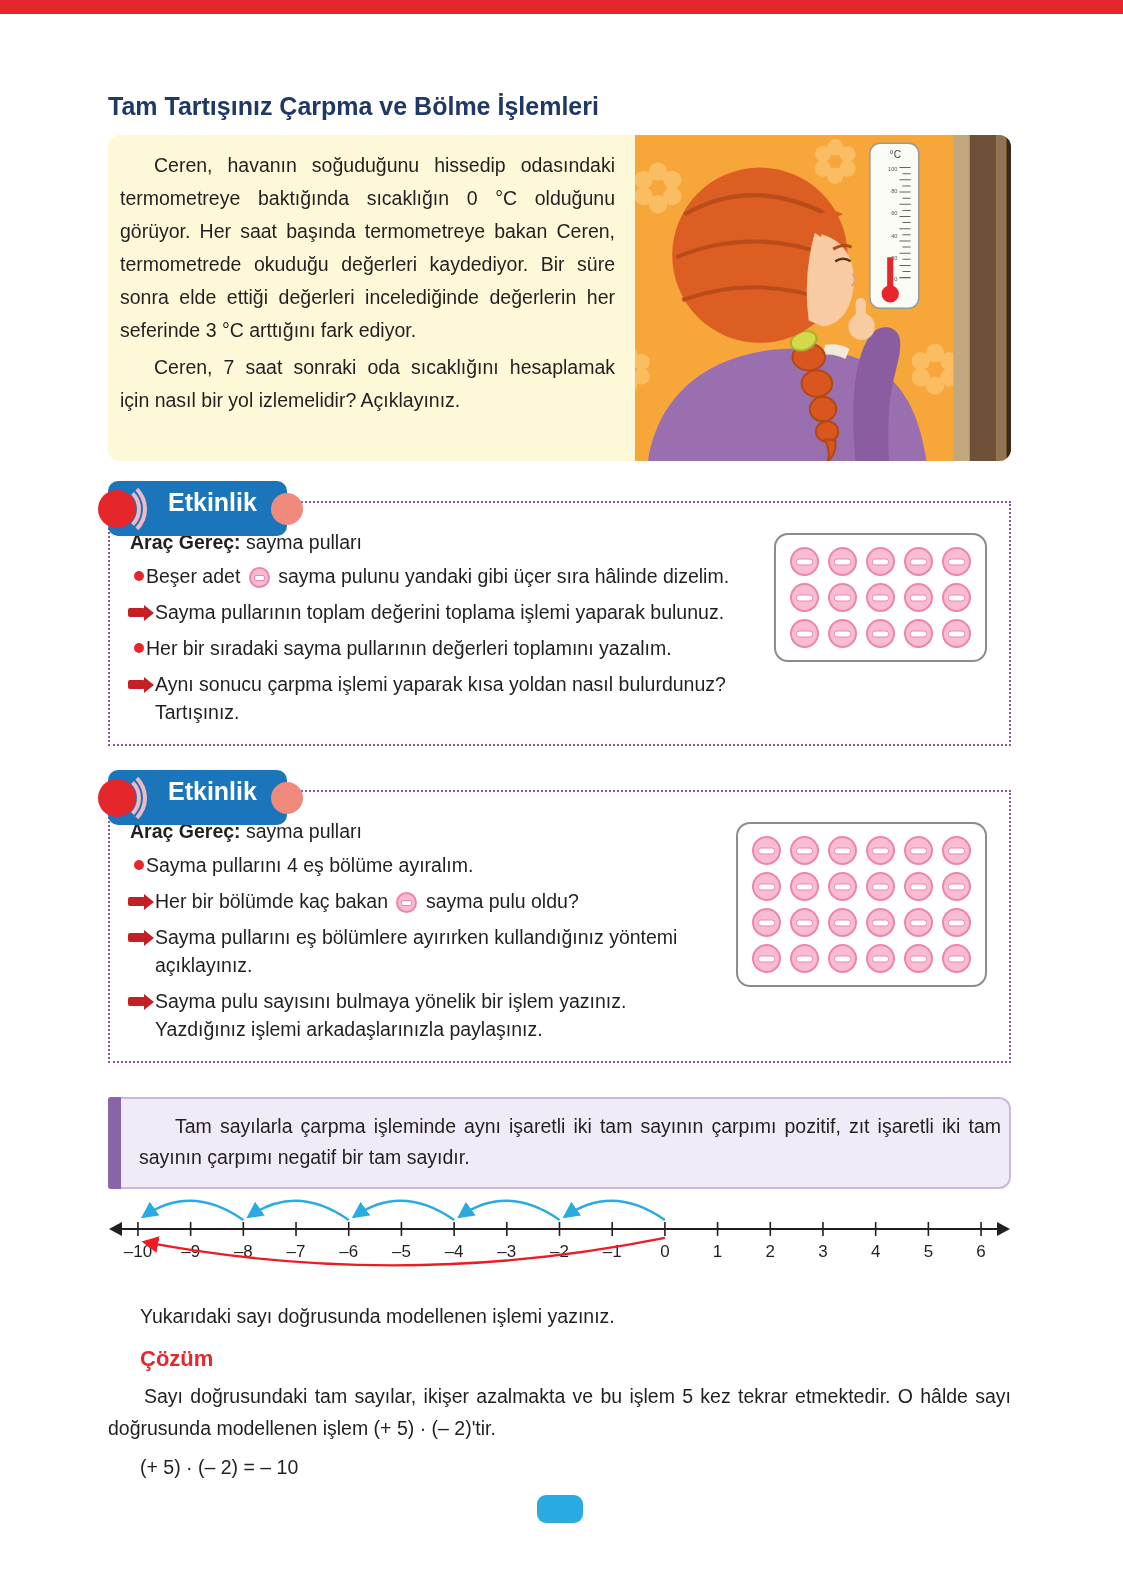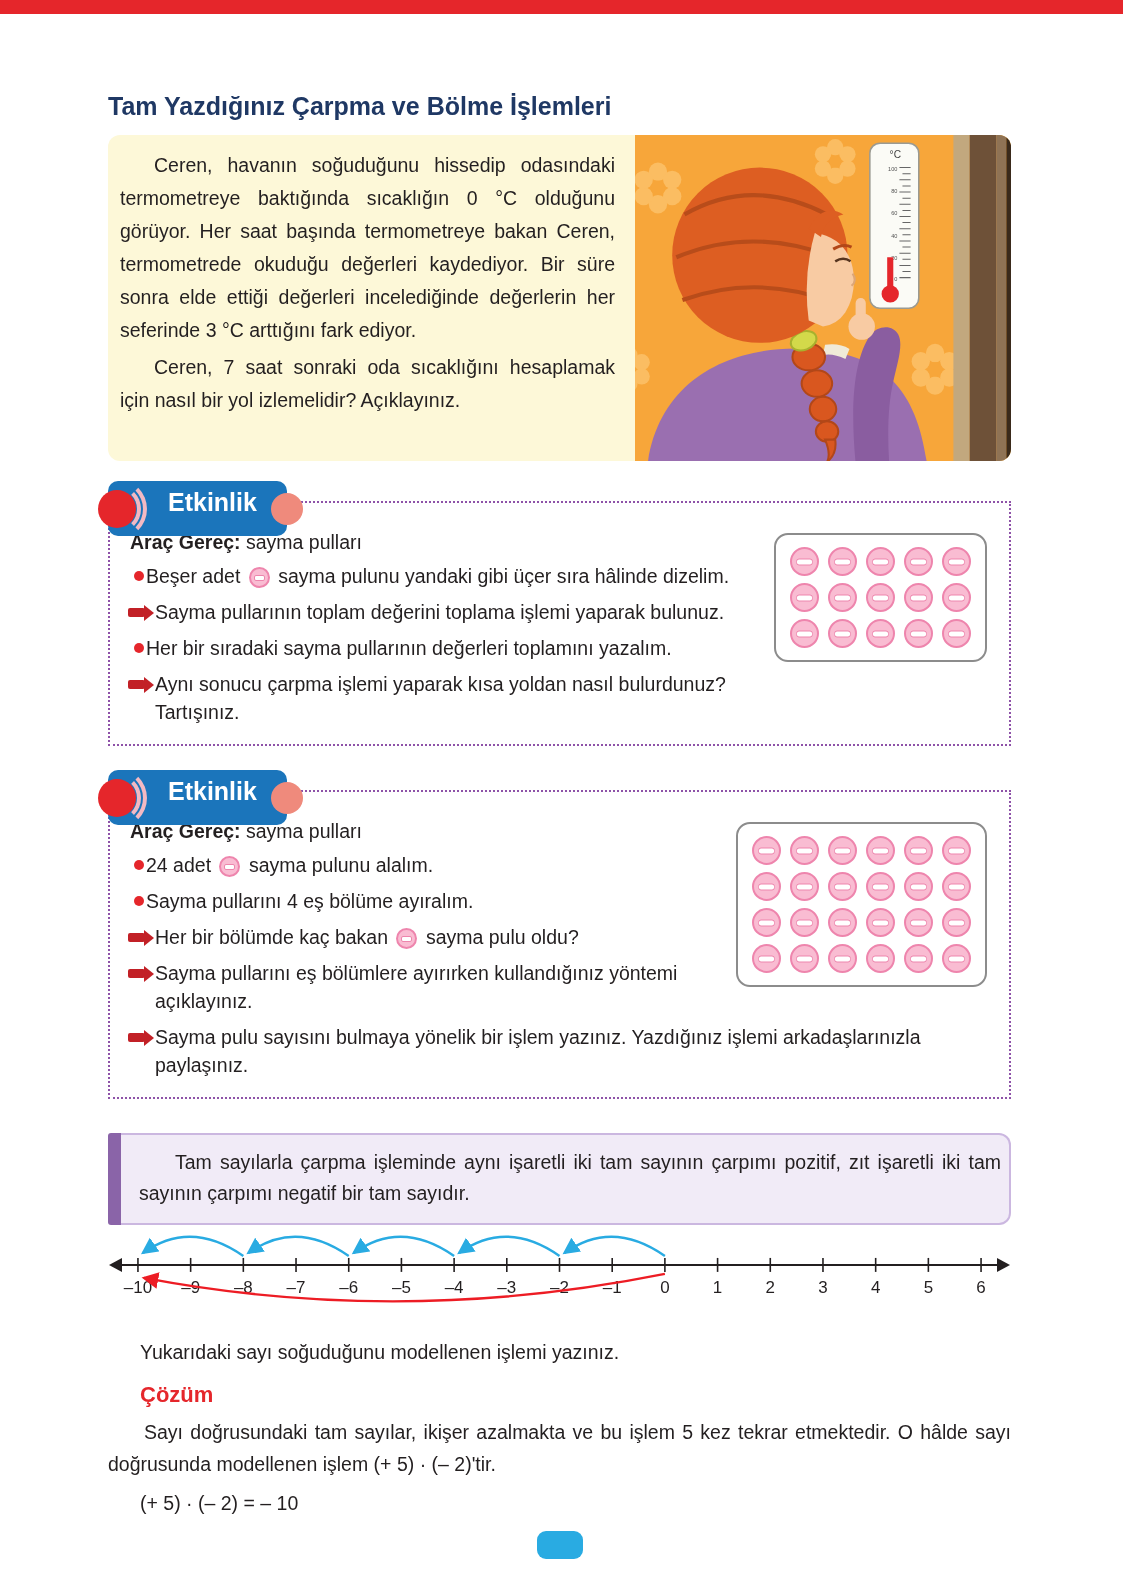--- a/index.html
+++ b/index.html
@@ -130,21 +130,21 @@
   }
 </style>
 </head>
 <body>
 
 <div class="page">
   <div class="top-bar"></div>
 
   <div class="content">
 
-    <h1 class="title">Tam Yazdığınız Çarpma ve Bölme İşlemleri</h1>
+    <h1 class="title">Tam Tartışınız Çarpma ve Bölme İşlemleri</h1>
 
     <div class="intro-box">
       <div class="intro-text">
         <p>Ceren, havanın soğuduğunu hissedip odasındaki termometreye baktığında sıcaklığın 0 °C olduğunu görüyor. Her saat başında termometreye bakan Ceren, termometrede okuduğu değerleri kaydediyor. Bir süre sonra elde ettiği değerleri incelediğinde değerlerin her seferinde 3 °C arttığını fark ediyor.</p>
         <p>Ceren, 7 saat sonraki oda sıcaklığını hesaplamak için nasıl bir yol izlemelidir? Açıklayınız.</p>
       </div>
       <div class="intro-art">
         <svg viewBox="0 0 440 320" preserveAspectRatio="xMidYMid slice">
           <rect width="440" height="320" fill="#f7a63a"></rect>
           <g fill="#fbbd62">
@@ -320,24 +320,20 @@
           <span class="chip"></span>
           <span class="chip"></span>
           <span class="chip"></span>
           <span class="chip"></span>
         </div>
 
       <p class="tools"><b>Araç Gereç:</b><span> sayma pulları</span></p>
 
       <div class="item">
         <span class="marker-dot"></span>
-        <span class="item-text"><span>24 adet </span><span class="chip-inline"></span><span> sayma pulunu alalım.</span></span>
-      </div>
-      <div class="item">
-        <span class="marker-dot"></span>
         <span class="item-text">Sayma pullarını 4 eş bölüme ayıralım.</span>
       </div>
       <div class="item">
         <span class="marker-arrow"></span>
         <span class="item-text"><span>Her bir bölümde kaç bakan </span><span class="chip-inline"></span><span> sayma pulu oldu?</span></span>
       </div>
       <div class="item">
         <span class="marker-arrow"></span>
         <span class="item-text">Sayma pullarını eş bölümlere ayırırken kullandığınız yöntemi açıklayınız.</span>
       </div>
@@ -400,21 +396,21 @@
         <text x="822.1875" y="66" text-anchor="middle" font-size="17" fill="#231f20">5</text>
         <line x1="875" y1="31" x2="875" y2="45" stroke="#231f20" stroke-width="1.6"></line>
         <text x="875" y="66" text-anchor="middle" font-size="17" fill="#231f20">6</text>
         <path d="M 558.125,29 Q 505.3125,-8 457.5,26" fill="none" stroke="#29abe2" stroke-width="2.4" marker-end="url(#mB)"></path>
         <path d="M 452.5,29 Q 399.6875,-8 351.875,26" fill="none" stroke="#29abe2" stroke-width="2.4" marker-end="url(#mB)"></path>
         <path d="M 346.875,29 Q 294.0625,-8 246.25,26" fill="none" stroke="#29abe2" stroke-width="2.4" marker-end="url(#mB)"></path>
         <path d="M 241.25,29 Q 188.4375,-8 140.625,26" fill="none" stroke="#29abe2" stroke-width="2.4" marker-end="url(#mB)"></path>
         <path d="M 135.625,29 Q 82.8125,-8 35,26" fill="none" stroke="#29abe2" stroke-width="2.4" marker-end="url(#mB)"></path>
         <path d="M 558.125,47 Q 294.0625,100 36,51" fill="none" stroke="#ed1c24" stroke-width="2.4" marker-end="url(#mR)"></path>
       </svg>
-    <p class="caption">Yukarıdaki sayı soğuduğunu modellenen işlemi yazınız.</p>
+    <p class="caption">Yukarıdaki sayı doğrusunda modellenen işlemi yazınız.</p>
 
     <h2 class="red-heading solution-h">Çözüm</h2>
     <p class="solution-text">Sayı doğrusundaki tam sayılar, ikişer azalmakta ve bu işlem 5 kez tekrar etmektedir. O hâlde sayı doğrusunda modellenen işlem (+ 5) · (– 2)'tir.</p>
     <p class="equation">(+ 5) · (– 2) = – 10</p>
 
     <div class="page-badge"></div>
 
   </div>
 </div>
 

